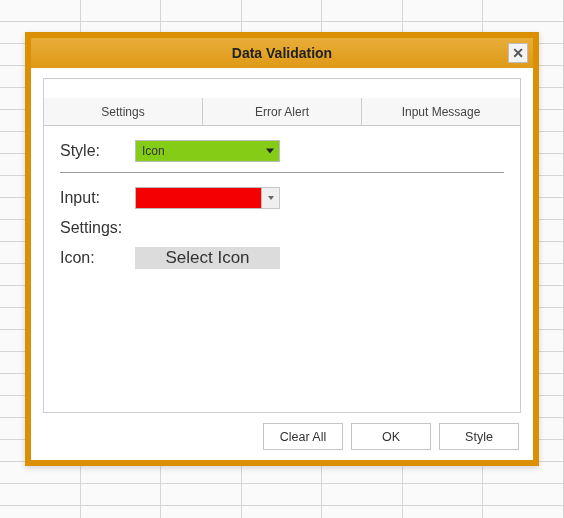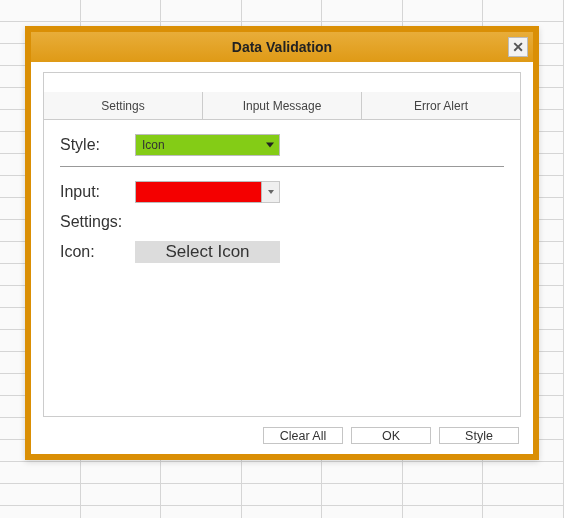--- a/index.html
+++ b/index.html
@@ -23,21 +23,21 @@
     background-size: calc(100%/7) 22px;
   }
   .spreadsheet .cell {
     border-right: 1px solid #d5d5d5;
     border-bottom: 1px solid #d5d5d5;
     background: #fafafa;
   }
   .dialog {
     position: absolute;
     left: 25px;
-    top: 26px;
+    top: 32px;
     width: 514px;
     height: 434px;
     border: 6px solid #da8f05;
     background: #fff;
     box-shadow: 0 2px 6px rgba(0,0,0,0.15);
   }
   .titlebar {
     height: 30px;
     background: #e4a52e;
     background: linear-gradient(#e8ad39, #df9a16);
@@ -176,21 +176,21 @@
     cursor: pointer;
   }
   .footer {
     display: flex;
     justify-content: flex-end;
     gap: 8px;
     padding: 10px 2px 2px 2px;
   }
   .footer button {
     width: 80px;
-    height: 17px;
+    height: 27px;
     background: #fff;
     border: 1px solid #c5c5c5;
     font-size: 12.5px;
     color: #333;
     cursor: pointer;
   }
 </style>
 </head>
 <body>
 
@@ -370,24 +370,24 @@
     <span>Data Validation</span>
     <div class="close">✕</div>
   </div>
   <div class="dialog-body">
     <div class="tab-frame">
       <div class="tabs">
         <div class="tab">
             <span>Settings</span>
           </div>
         <div class="tab">
-            <span>Input Message</span>
+            <span>Error Alert</span>
           </div>
         <div class="tab">
-            <span>Error Alert</span>
+            <span>Input Message</span>
           </div>
       </div>
       <div class="panel">
         <div class="row">
           <div class="label">Style:</div>
           <div class="sel">
             <span>Icon</span>
             <span class="caret"></span>
           </div>
         </div>

